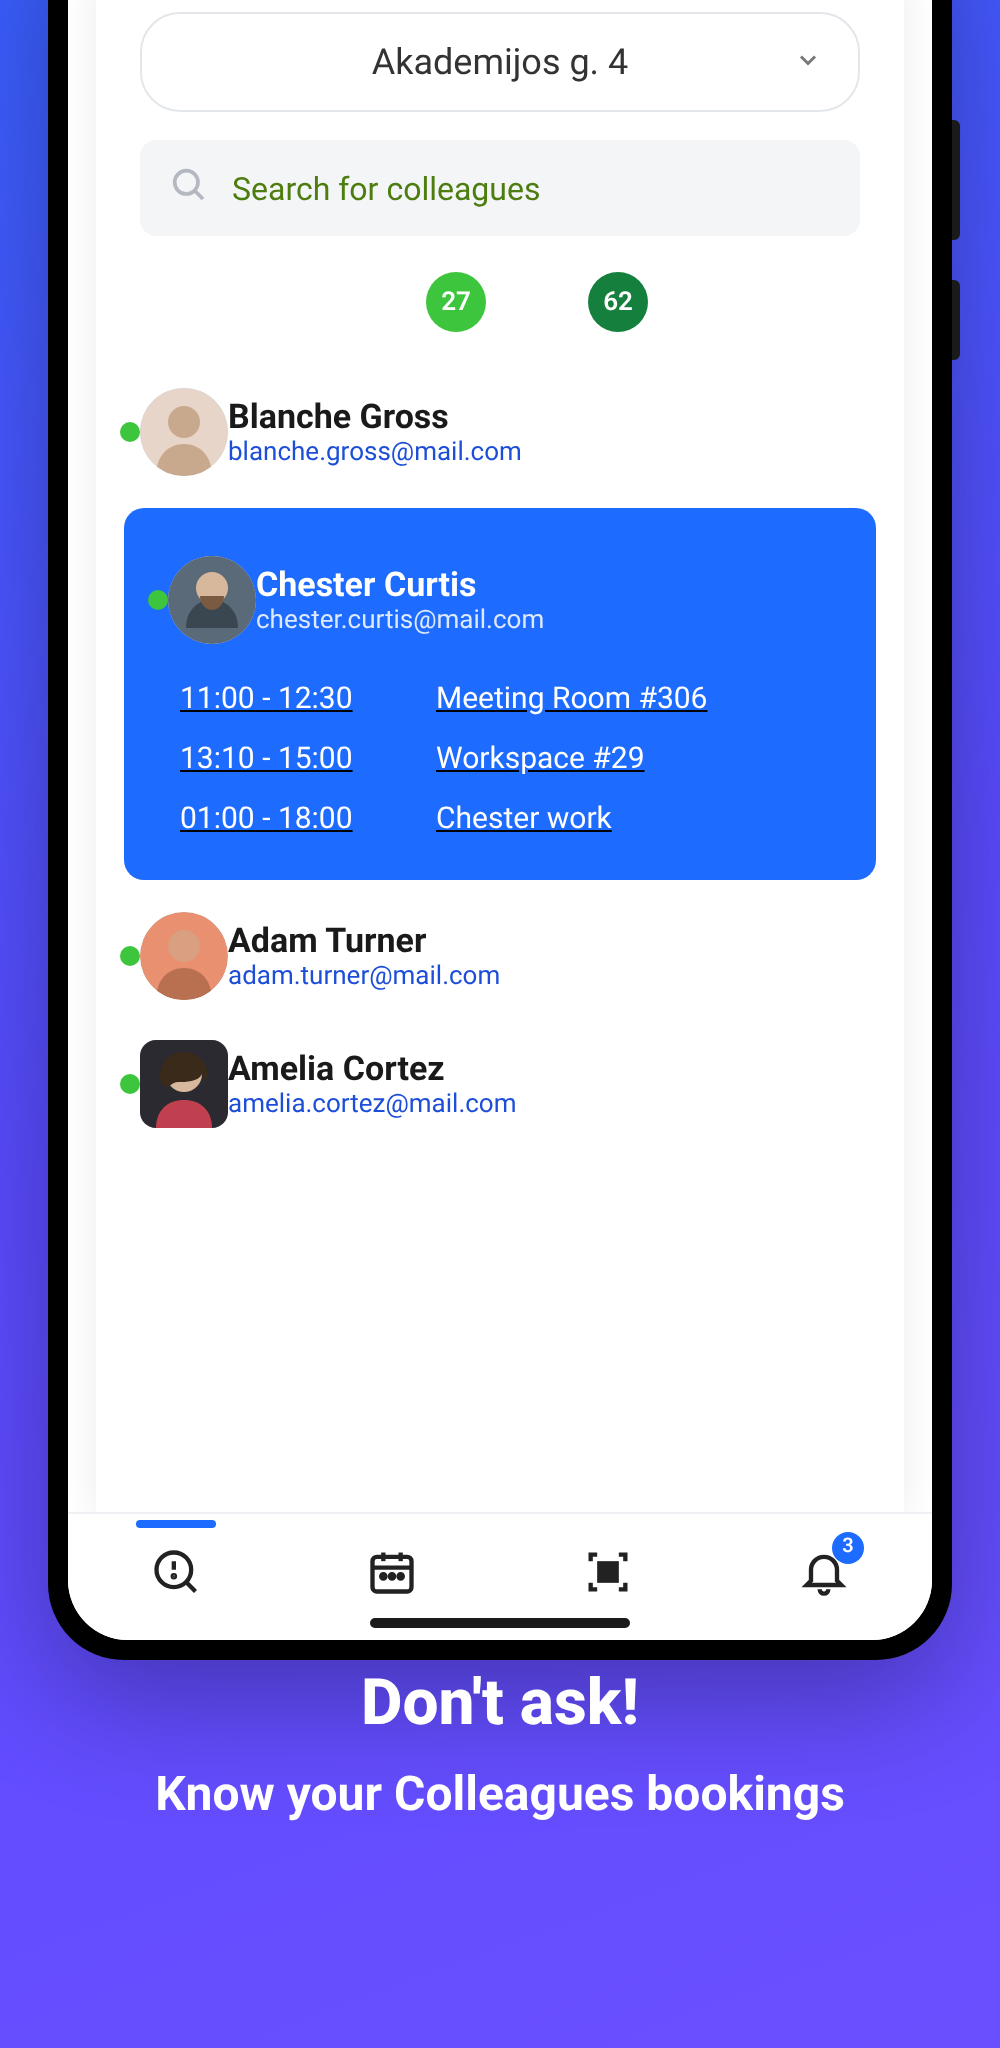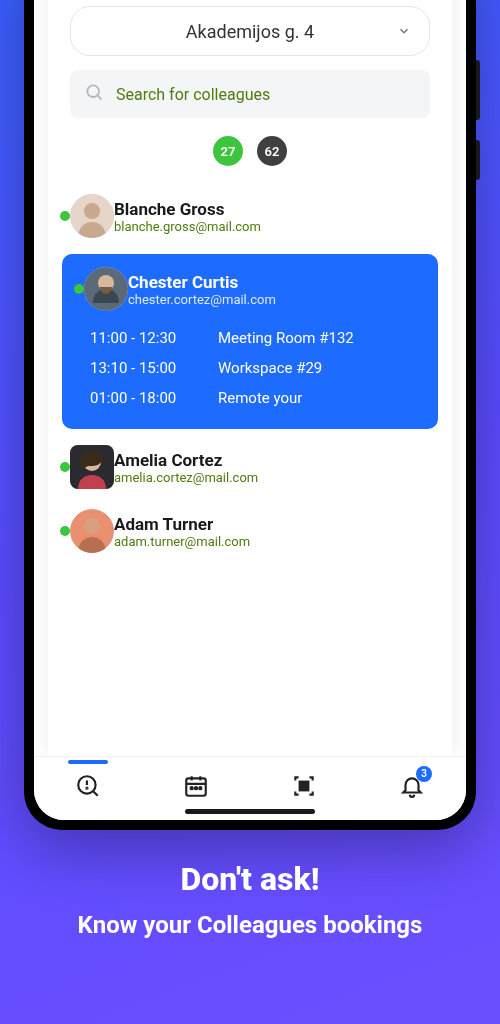--- a/index.html
+++ b/index.html
@@ -96,23 +96,24 @@
 }
 .pill {
   width: 30px; height: 30px;
   border-radius: 50%;
   display: flex;
   align-items: center;
   justify-content: center;
   color: #fff;
   font-size: 13px;
   font-weight: 600;
+  margin-left: 37px;
 }
 .pill.green { background: #3ec53e; }
-.pill.grey { background: #404040; }
+.pill.grey { background: #15803d; }
 
 .list { flex: 1; overflow: hidden; }
 
 .person-row {
   display: flex;
   align-items: center;
   padding: 10px 22px 10px 12px;
   position: relative;
 }
 .status-dot {
@@ -127,34 +128,35 @@
   background: #d0d4da;
   flex-shrink: 0;
   display: flex;
   align-items: center;
   justify-content: center;
   overflow: hidden;
 }
 .avatar svg { width: 100%; height: 100%; }
 .person-text { display: flex; flex-direction: column; }
 .person-name { font-weight: 700; font-size: 17px; color: #1a1a1a; }
-.person-email { font-size: 13px; color: #4d7c0f; }
+.person-email { font-size: 13px; color: #1d4ed8; }
 
 .person-card.selected {
   margin: 6px 14px;
   background: #1d6bff;
   border-radius: 10px;
-  padding: 13px 14px 16px 4px;
+  padding: 24px 14px 16px 4px;
 }
 .person-card.selected .person-row { padding: 0 8px 12px 8px; }
 .person-card.selected .person-name { color: #fff; }
 .person-card.selected .person-email { color: rgba(255,255,255,0.85); }
 
 .bookings {
   padding-left: 24px;
+  text-decoration: underline;
 }
 .booking-line {
   display: flex;
   gap: 18px;
   padding: 6px 0;
   color: #fff;
   font-size: 15px;
 }
 .booking-line .time { width: 110px; }
 
@@ -200,21 +202,21 @@
   transform: translateX(-50%);
   width: 130px;
   height: 5px;
   background: #1a1a1a;
   border-radius: 3px;
 }
 
 .caption {
   position: absolute;
   left: 0; right: 0;
-  top: 860px;
+  top: 832px;
   text-align: center;
   color: #fff;
   padding: 0 40px;
 }
 .caption h1 { font-size: 32px; font-weight: 800; margin-bottom: 12px; }
 .caption p { font-size: 24px; font-weight: 700; line-height: 1.3; }
 </style>
 </head>
 <body>
 
@@ -272,67 +274,67 @@
             <div class="avatar">
               <svg viewBox="0 0 44 44">
                   <rect width="44" height="44" fill="#5a6a78"></rect>
                   <circle cx="22" cy="16" r="8" fill="#d8b89c"></circle>
                   <path d="M22 22c-7 0-13 5-13 14h26c0-9-6-14-13-14" fill="#3a4650"></path>
                   <path d="M16 20c0 4 3 7 6 7s6-3 6-7" fill="#7a5a40"></path>
                 </svg>
             </div>
             <div class="person-text">
               <span class="person-name">Chester Curtis</span>
-              <span class="person-email">chester.cortez@mail.com</span>
+              <span class="person-email">chester.curtis@mail.com</span>
             </div>
           </div>
           <div class="bookings">
             <div class="booking-line">
               <span class="time">11:00 - 12:30</span>
-              <span>Meeting Room #132</span>
+              <span>Meeting Room #306</span>
             </div>
             <div class="booking-line">
               <span class="time">13:10 - 15:00</span>
               <span>Workspace #29</span>
             </div>
             <div class="booking-line">
               <span class="time">01:00 - 18:00</span>
-              <span>Remote your</span>
-            </div>
+              <span>Chester work</span>
+            </div>
+          </div>
+        </div>
+
+        <div class="person-row">
+          <div class="status-dot"></div>
+          <div class="avatar">
+            <svg viewBox="0 0 44 44">
+                <circle cx="22" cy="22" r="22" fill="#e89070"></circle>
+                <circle cx="22" cy="17" r="8" fill="#d8a080"></circle>
+                <path d="M8 44c0-10 6-16 14-16s14 6 14 16" fill="#b87050"></path>
+              </svg>
+          </div>
+          <div class="person-text">
+            <span class="person-name">Adam Turner</span>
+            <span class="person-email">adam.turner@mail.com</span>
           </div>
         </div>
 
         <div class="person-row">
           <div class="status-dot"></div>
           <div class="avatar" style="border-radius:8px;">
             <svg viewBox="0 0 44 44">
                 <rect width="44" height="44" fill="#2a2a30"></rect>
                 <circle cx="22" cy="17" r="9" fill="#d8b89c"></circle>
                 <path d="M10 19c0-8 5-13 12-13s12 5 12 13c0 2-2 0-3-2-2 4-8 4-12 4-3 0-5 3-5 3-2-1-4-3-4-5" fill="#3a2a1a"></path>
                 <path d="M8 44c0-9 6-14 14-14s14 5 14 14" fill="#c04050"></path>
               </svg>
           </div>
           <div class="person-text">
             <span class="person-name">Amelia Cortez</span>
             <span class="person-email">amelia.cortez@mail.com</span>
-          </div>
-        </div>
-
-        <div class="person-row">
-          <div class="status-dot"></div>
-          <div class="avatar">
-            <svg viewBox="0 0 44 44">
-                <circle cx="22" cy="22" r="22" fill="#e89070"></circle>
-                <circle cx="22" cy="17" r="8" fill="#d8a080"></circle>
-                <path d="M8 44c0-10 6-16 14-16s14 6 14 16" fill="#b87050"></path>
-              </svg>
-          </div>
-          <div class="person-text">
-            <span class="person-name">Adam Turner</span>
-            <span class="person-email">adam.turner@mail.com</span>
           </div>
         </div>
 
       </div>
 
     </div>
 
     <div class="bottom-nav">
       <div class="nav-item active">
         <svg width="26" height="26" viewBox="0 0 24 24" fill="none" stroke="#222" stroke-width="2">

